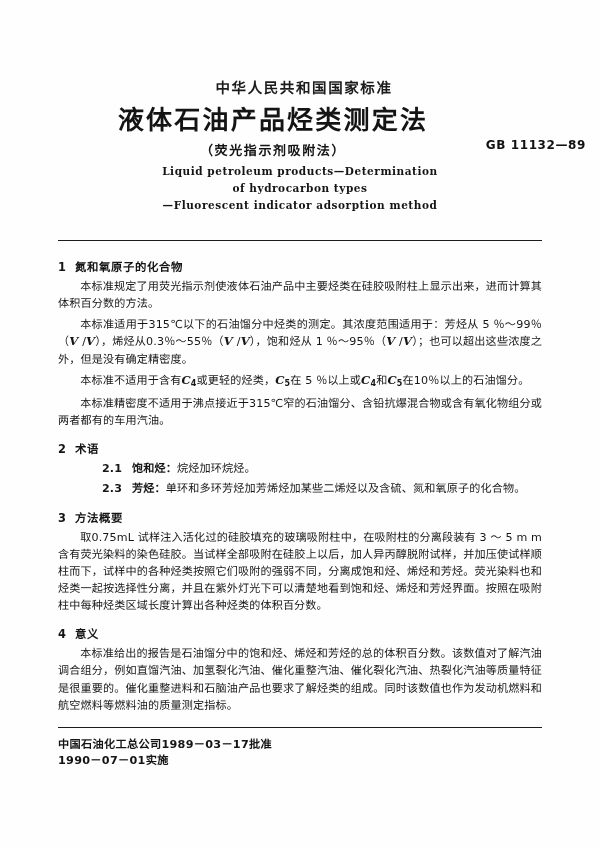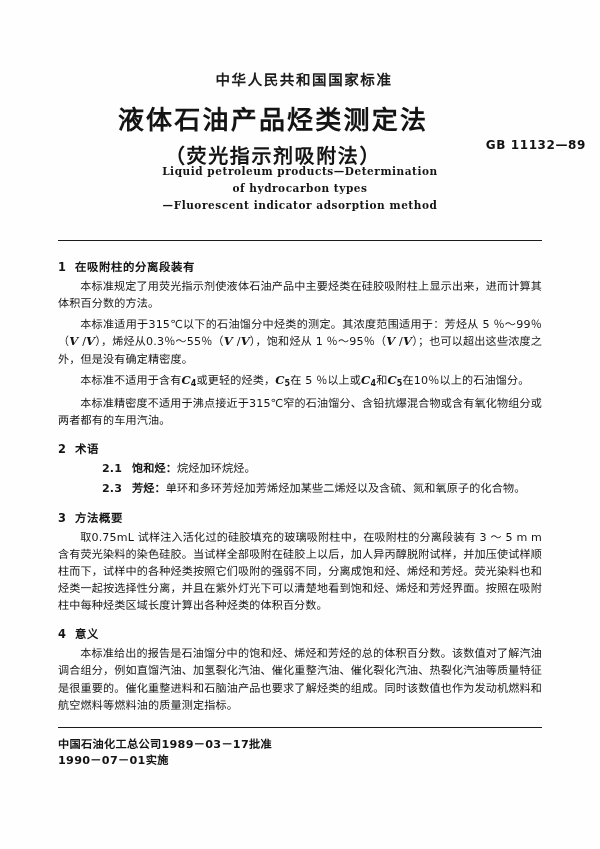--- a/index.html
+++ b/index.html
@@ -33,21 +33,21 @@
     top: 60px;
     width: 600px;
     text-align: center;
   }
   .national-standard-label {
     font-family: "DejaVu Sans", "Liberation Sans", sans-serif;
     font-size: 14.5px;
     font-weight: 700;
     letter-spacing: 1.6px;
     color: #1c1c1c;
-    margin: 8px;
+    margin: 16px;
     padding-left: 8px;
   }
 
   .title-zone {
     position: absolute;
     left: 0;
     top: 103px;
     width: 600px;
   }
   .title-main {
@@ -57,21 +57,21 @@
     letter-spacing: 2.2px;
     text-align: center;
     color: #141414;
     padding-left: 6px;
     padding-right: 60px;
     line-height: 1.38;
     margin: 0;
   }
   .title-sub {
     font-family: "DejaVu Sans", "Liberation Sans", sans-serif;
-    font-size: 20px;
+    font-size: 13px;
     font-weight: 700;
     letter-spacing: 1.6px;
     text-align: center;
     color: #141414;
     padding-left: 6px;
     padding-right: 60px;
     line-height: 1.4;
     margin: 3px 0 16px 0;
   }
 
@@ -220,21 +220,21 @@
     <div>Liquid petroleum products—Determination</div>
     <div>of  hydrocarbon  types</div>
     <div>—Fluorescent indicator adsorption method</div>
   </div>
 
   <div class="top-rule"></div>
 
   <div class="body-zone">
 
     <p class="sec-head">
-      <span class="num">1</span><span>在吸附柱的分离段装有</span>
+      <span class="num">1</span><span>氮和氧原子的化合物</span>
     </p>
     <p class="para">本标准规定了用荧光指示剂使液体石油产品中主要烃类在硅胶吸附柱上显示出来，进而计算其体积百分数的方法。</p>
     <p class="para">
       本标准适用于315℃以下的石油馏分中烃类的测定。其浓度范围适用于：芳烃从 5 ％～99％（<var class="ital">V</var> /<var class="ital">V</var>），烯烃从0.3％～55％（<var class="ital">V</var> /<var class="ital">V</var>），饱和烃从 1 ％～95％（<var class="ital">V</var> /<var class="ital">V</var>）；也可以超出这些浓度之外，但是没有确定精密度。
     </p>
     <p class="para">
       本标准不适用于含有<var class="ital">C</var><sub class="sb">4</sub>或更轻的烃类，<var class="ital">C</var><sub class="sb">5</sub>在 5 ％以上或<var class="ital">C</var><sub class="sb">4</sub>和<var class="ital">C</var><sub class="sb">5</sub>在10％以上的石油馏分。
     </p>
     <p class="para">本标准精密度不适用于沸点接近于315℃窄的石油馏分、含铅抗爆混合物或含有氧化物组分或 两者都有的车用汽油。</p>
 

